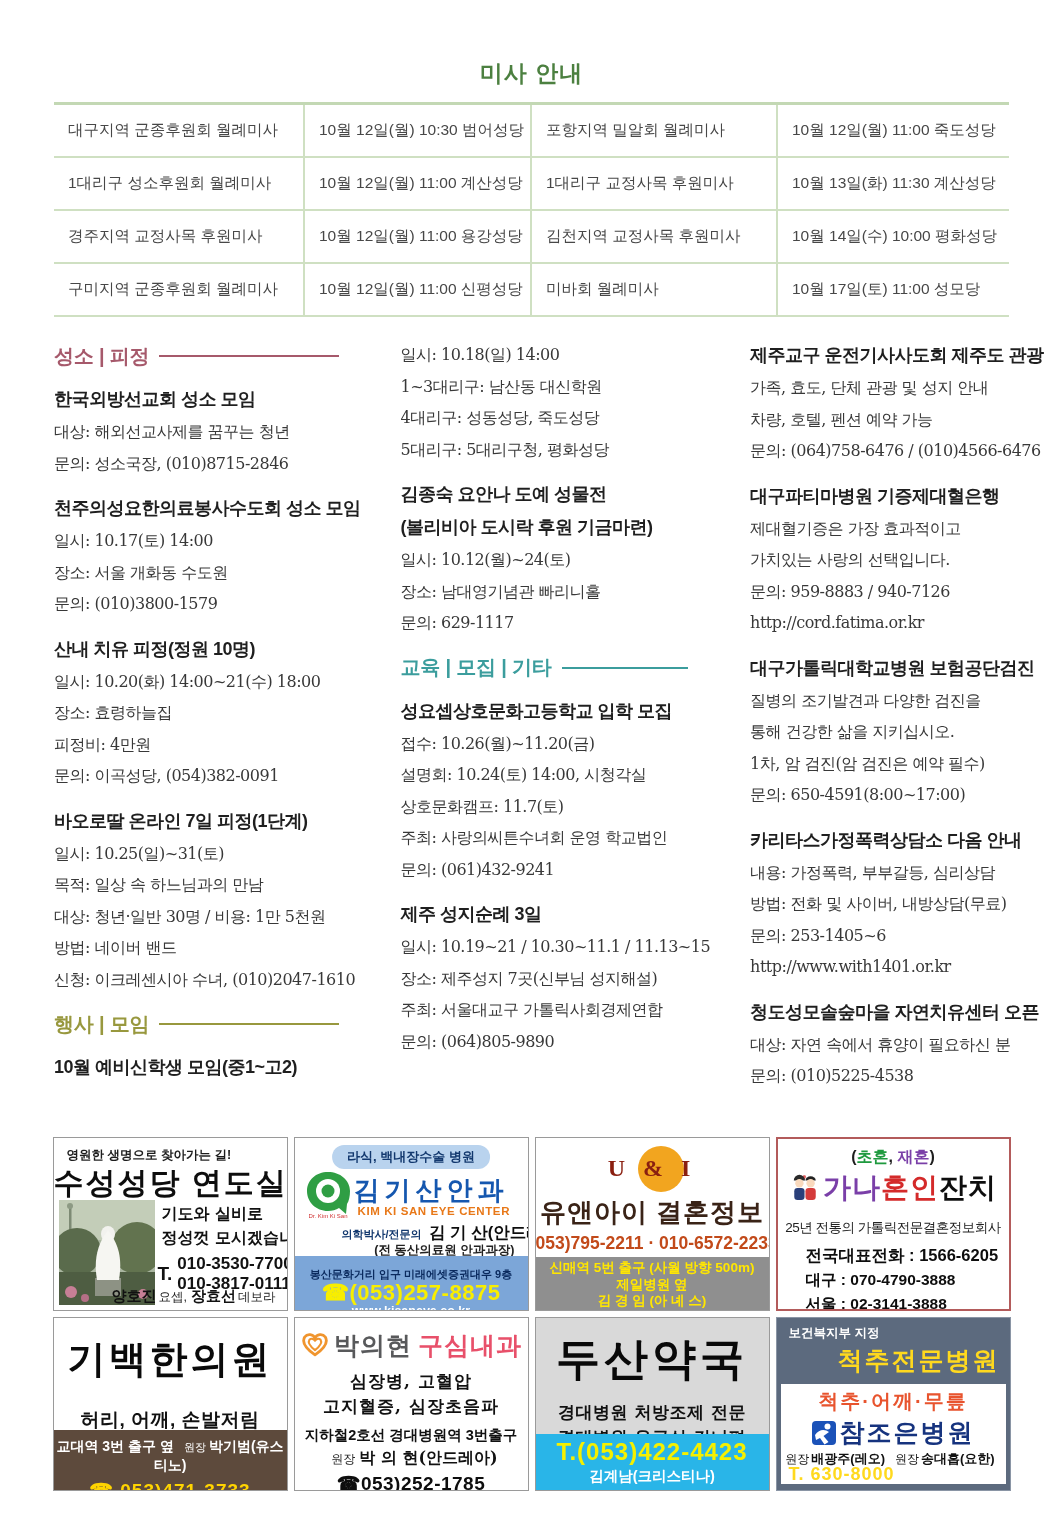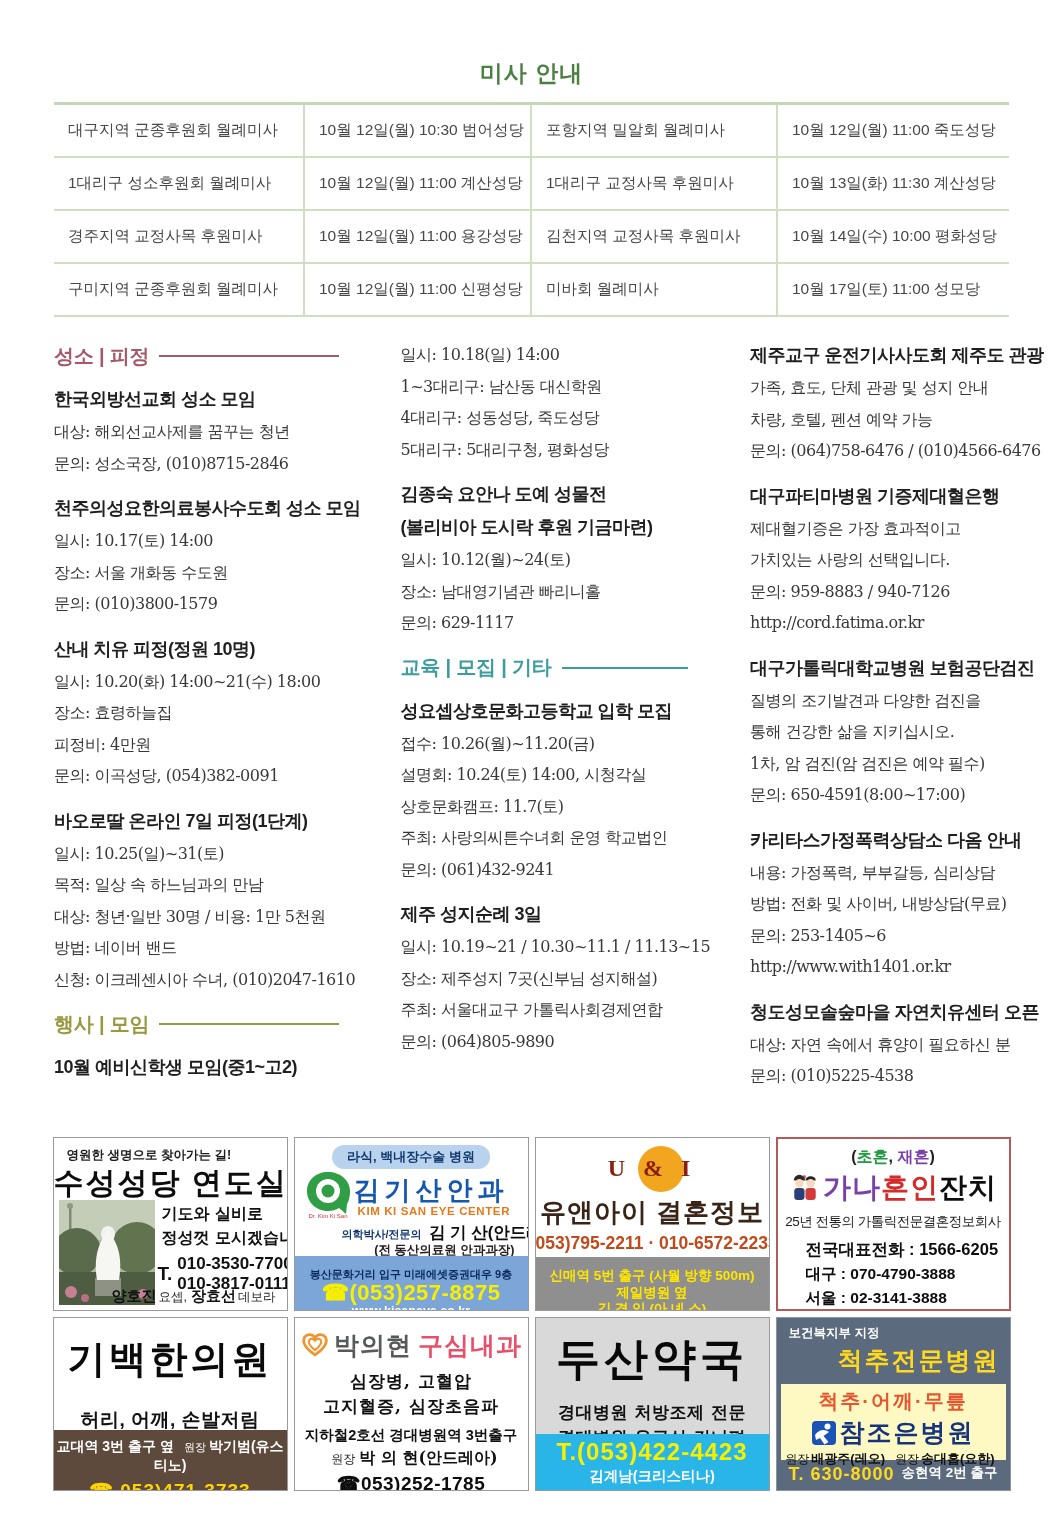--- a/index.html
+++ b/index.html
@@ -71,30 +71,30 @@
   .k-bar { position:absolute; left:0; right:0; bottom:0; height:54px; background:#7ca6d8; text-align:center; }
   .k-addr { margin-top:11px; font-size:11px; font-weight:bold; color:#0a2a5e; white-space:nowrap; }
   .k-tel { font-size:22px; font-weight:bold; color:#f8ee00; line-height:22px; letter-spacing:0.5px; }
   .k-url { font-size:12.5px; font-weight:bold; color:#ffffff; }
   
   .u-logo { position:absolute; top:5px; left:0; right:0; height:52px; }
   .u-circle { position:absolute; left:50%; top:3px; width:46px; height:46px; margin-left:-14px; border-radius:50%; background:#f2a51f; }
   .u-text { position:absolute; left:0; right:0; top:12px; text-align:center; font-family:"Liberation Serif",serif; font-weight:bold; font-size:24px; color:#8a1f10; letter-spacing:6px; }
   .u-title { position:absolute; top:57px; left:0; right:0; text-align:center; font-size:26px; font-weight:bold; color:#3a2317; letter-spacing:1px; white-space:nowrap; }
   .u-tel { position:absolute; top:95px; left:0; right:0; text-align:center; font-size:17.5px; font-weight:bold; color:#c24a1a; white-space:nowrap; }
-  .u-bar { position:absolute; left:0; right:0; bottom:0; height:53px; background:#8f8f8f; text-align:center; color:#ffe600; font-weight:bold; font-size:13.5px; line-height:16.5px; padding-top:11px; box-sizing:border-box; }
+  .u-bar { position:absolute; left:0; right:0; bottom:0; height:53px; background:#8f8f8f; text-align:center; color:#ffe600; font-weight:bold; font-size:13.5px; line-height:16.5px; padding-top:3px; box-sizing:border-box; }
   
   .g-card { border:2px solid #b35b5b; }
   .g-note { text-align:center; margin-top:8px; font-size:16px; font-weight:bold; color:#1d1d1d; }
   .g-n1 { color:#1f9a3f; } .g-n2 { color:#7a3fa8; }
   .g-titlerow { text-align:center; margin-top:1px; white-space:nowrap; }
   .g-icon { vertical-align:-4px; margin-right:2px; }
   .g-t { font-size:28px; font-weight:bold; letter-spacing:1px; }
   .g-t1 { color:#7a3fa8; } .g-t2 { color:#d42a2a; } .g-t3 { color:#0d0d0d; }
-  .g-sub { text-align:center; margin-top:6px; font-size:13.5px; color:#222; letter-spacing:-0.5px; white-space:nowrap; }
+  .g-sub { text-align:center; margin-top:12px; font-size:13.5px; color:#222; letter-spacing:-0.5px; white-space:nowrap; }
   .g-tels { margin:6px 0 0 28px; font-weight:bold; color:#0d0d0d; }
   .g-tel0 { font-size:16.5px; line-height:25px; white-space:nowrap; }
   .g-tel { font-size:15.5px; line-height:24px; white-space:nowrap; }
   
   .b-title { text-align:center; margin-top:16px; font-size:38px; font-weight:bold; color:#0a0a0a; letter-spacing:3px; white-space:nowrap; }
   .b-sub { text-align:center; margin-top:22px; font-size:19px; font-weight:bold; color:#111; letter-spacing:0.5px; white-space:nowrap; }
   .b-bar { position:absolute; left:0; right:0; bottom:0; height:60px; background:#5d4a3c; text-align:center; color:#fff; padding-top:7px; box-sizing:border-box; }
   .b-addr { font-size:14px; font-weight:bold; white-space:nowrap; }
   .b-dirlab { font-size:11px; margin:0 3px 0 10px; }
   .b-dir { font-size:14px; font-weight:bold; }
@@ -116,21 +116,21 @@
   .d-title { text-align:center; margin-top:12px; font-size:44px; font-weight:bold; color:#090909; letter-spacing:4px; white-space:nowrap; }
   .d-l1 { text-align:center; margin-top:12px; font-family:"DejaVu Serif",serif; font-size:17px; font-weight:bold; color:#111; letter-spacing:0.5px; }
   .d-l2 { text-align:center; margin-top:2px; font-family:"DejaVu Serif",serif; font-size:17px; font-weight:bold; color:#111; letter-spacing:0.5px; }
   .d-bar { position:absolute; left:0; right:0; bottom:0; height:56px; background:#29b5e8; text-align:center; padding-top:4px; box-sizing:border-box; }
   .d-tel { font-size:24px; font-weight:bold; color:#f5f000; letter-spacing:1px; }
   .d-contact { margin-top:1px; font-size:14.5px; font-weight:bold; color:#ffffff; }
   
   .c-card { background:#5c6a7e; border:1px solid #8a95a5; }
   .c-gov { margin:7px 0 0 12px; font-size:12.5px; font-weight:bold; color:#fff; }
   .c-spine { margin:2px 10px 0 0; text-align:right; font-size:25px; font-weight:bold; color:#ffd91e; letter-spacing:2px; white-space:nowrap; }
-  .c-box { position:absolute; left:4px; right:4px; top:66px; height:76px; background:#fef9c3; text-align:center; }
+  .c-box { position:absolute; left:4px; right:4px; top:66px; height:100px; background:#ffffff; text-align:center; }
   .c-parts { margin-top:4px; font-size:20px; font-weight:bold; color:#e8542e; letter-spacing:2px; }
   .c-hosprow { margin-top:1px; white-space:nowrap; }
   .c-logo { vertical-align:-4px; margin-right:4px; }
   .c-hosp { font-size:25px; font-weight:bold; color:#16337e; letter-spacing:2px; }
   .c-dirs { margin-top:1px; font-size:13px; color:#111; white-space:nowrap; }
   .c-dirlab { font-size:12px; margin:0 2px; }
   .c-dirname { font-weight:bold; margin-right:8px; }
   .c-foot { position:absolute; left:0; right:0; bottom:5px; display:flex; justify-content:space-between; padding:0 12px; }
   .c-tel { font-size:18px; font-weight:bold; color:#ffd91e; letter-spacing:1px; }
   .c-station { font-size:13.5px; font-weight:bold; color:#fff; }

